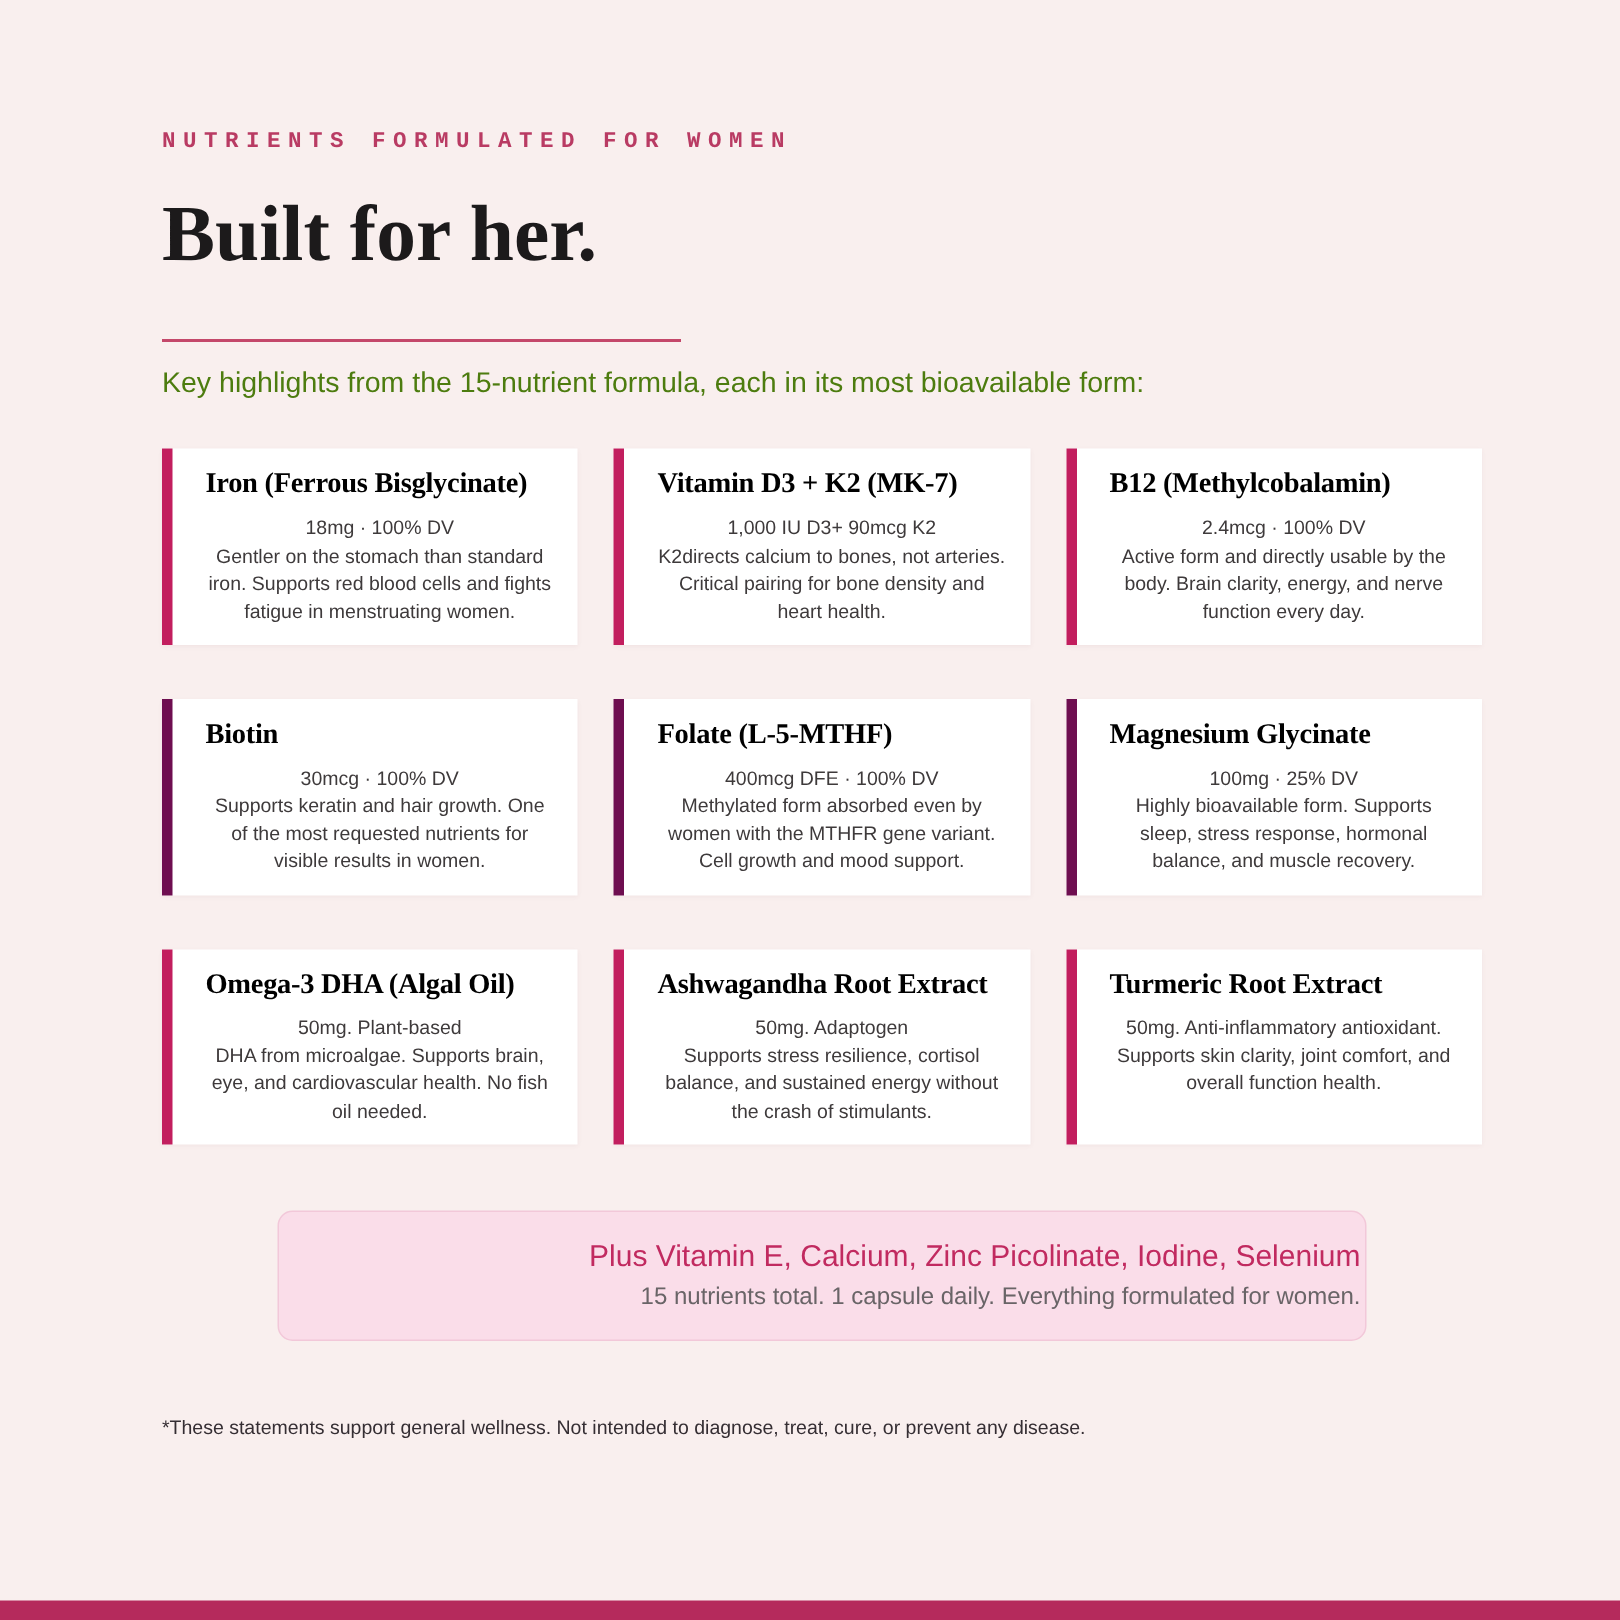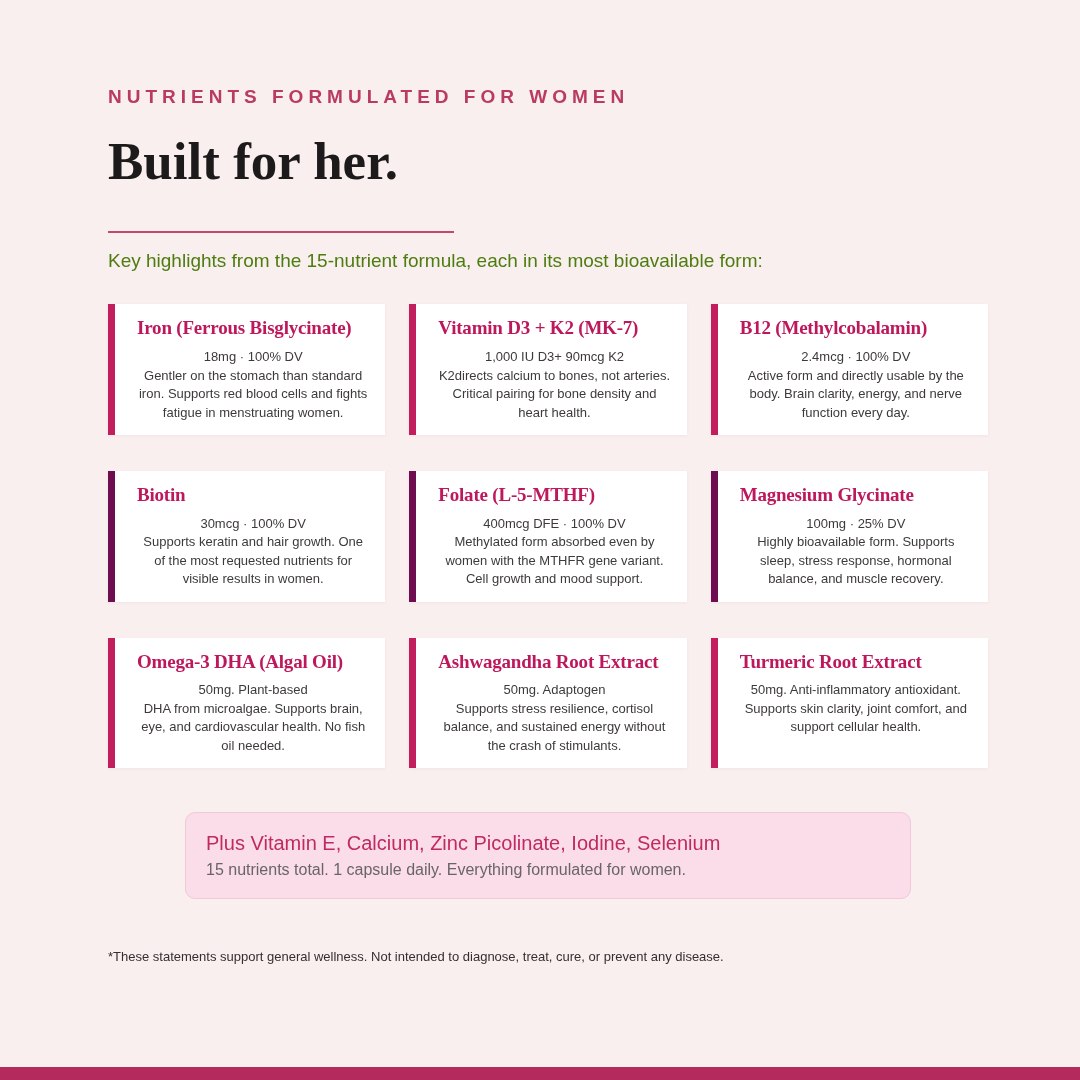--- a/index.html
+++ b/index.html
@@ -10,24 +10,25 @@
     background: var(--bg, #f9efee);
     font-family:"Liberation Sans", sans-serif;
     overflow:hidden;
     box-sizing:border-box;
   }
   .content {
     box-sizing:border-box;
     padding:86px 92px 0 108px;
   }
   .eyebrow {
-    font-size:19px;
+    font-size:15px;
     font-weight:600;
     letter-spacing:5px;
     color: var(--eyebrow, #b93b63);
+    font-family: Liberation Mono, monospace;
   }
   .headline {
     margin-top:20px;
     font-family:"Liberation Serif", serif;
     font-weight:700;
     font-size:53px;
     line-height:1.28;
     color:#1c1a1b;
   }
   .headline .line2 {
@@ -67,39 +68,39 @@
     flex:1 1 auto;
     min-width:0;
   }
   .card h3 {
     margin:0;
     font-family:"Liberation Serif", serif;
     font-weight:700;
     font-size:19px;
     line-height:1.15;
     letter-spacing:-0.2px;
-    color:#be185d;
+    color:#000000;
     white-space:nowrap;
   }
   .card .dose, .card .desc {
     font-size:13px;
     line-height:1.42;
     color:#3e3a3b;
     text-align:center;
   }
   .card .dose { margin-top:9px; }
   .summary-box {
     box-sizing:border-box;
     margin:44px auto 0;
     width:726px;
     background: var(--summary-bg, #fadde9);
     border:1px solid #f2c8d9;
     border-radius:10px;
-    padding:16px 20px;
-    text-align:left;
+    padding:16px 3px;
+    text-align:right;
   }
   .summary-line1 {
     font-size:20px;
     color: var(--summary-pink, #c12a60);
     line-height:1.4;
   }
   .summary-line2 {
     font-size:16px;
     color:#696467;
     line-height:1.4;
@@ -206,21 +207,21 @@
           <div class="dose">50mg. Adaptogen</div>
           <div class="desc">Supports stress resilience, cortisol balance, and sustained energy without the crash of stimulants.</div>
         </div>
       </div>
 
       <div class="card">
         <div class="bar" style="background: rgb(194, 30, 94);"></div>
         <div class="card-body">
           <h3>Turmeric Root Extract</h3>
           <div class="dose"></div>
-          <div class="desc">50mg. Anti-inflammatory antioxidant. Supports skin clarity, joint comfort, and support cellular health.</div>
+          <div class="desc">50mg. Anti-inflammatory antioxidant. Supports skin clarity, joint comfort, and overall function health.</div>
         </div>
       </div>
 
     </div>
 
     <div class="summary-box">
       <div class="summary-line1">Plus Vitamin E, Calcium, Zinc Picolinate, Iodine, Selenium</div>
       <div class="summary-line2">15 nutrients total. 1 capsule daily. Everything formulated for women.</div>
     </div>
 

